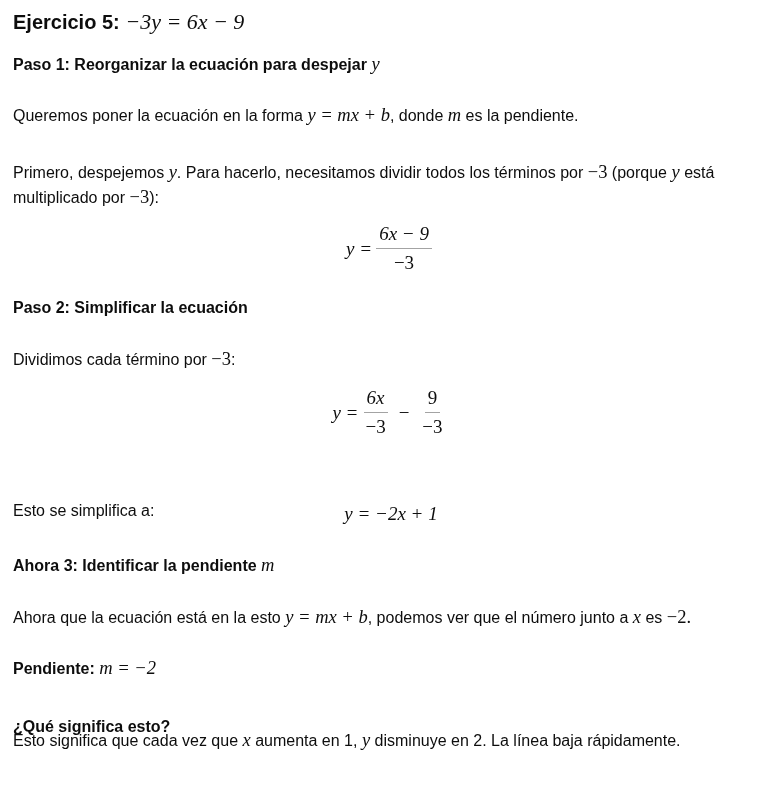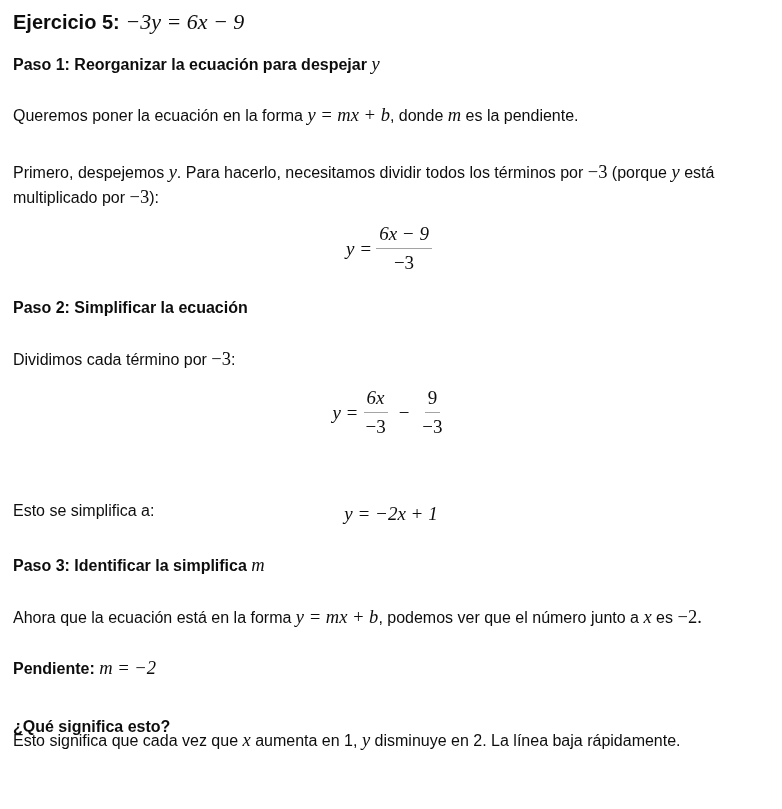--- a/index.html
+++ b/index.html
@@ -95,26 +95,26 @@
 
 <div class="line" style="top:456px;margin-top:43px;">
   <span>Esto se simplifica a:</span>
 </div>
 
 <div class="display mi" style="top:503px;">
   <span>y = −2x + 1</span>
 </div>
 
 <div class="line bold" style="top:553px;">
-  <span>Paso 3: Identificar la simplifica</span>
+  <span>Ahora 3: Identificar la pendiente</span>
   <span class="math mi">m</span>
 </div>
 
 <div class="line" style="top:605px;">
-  <span>Ahora que la ecuación está en la forma</span>
+  <span>Ahora que la ecuación está en la esto</span>
   <span class="math mi">y = mx + b</span><span>, podemos ver que el número junto a</span>
   <span class="math mi">x</span>
   <span>es</span>
   <span class="math">−2.</span>
 </div>
 
 <div class="line" style="top:656px;">
   <span class="bold">Pendiente:</span>
   <span class="math mi">m = −2</span>
 </div>

